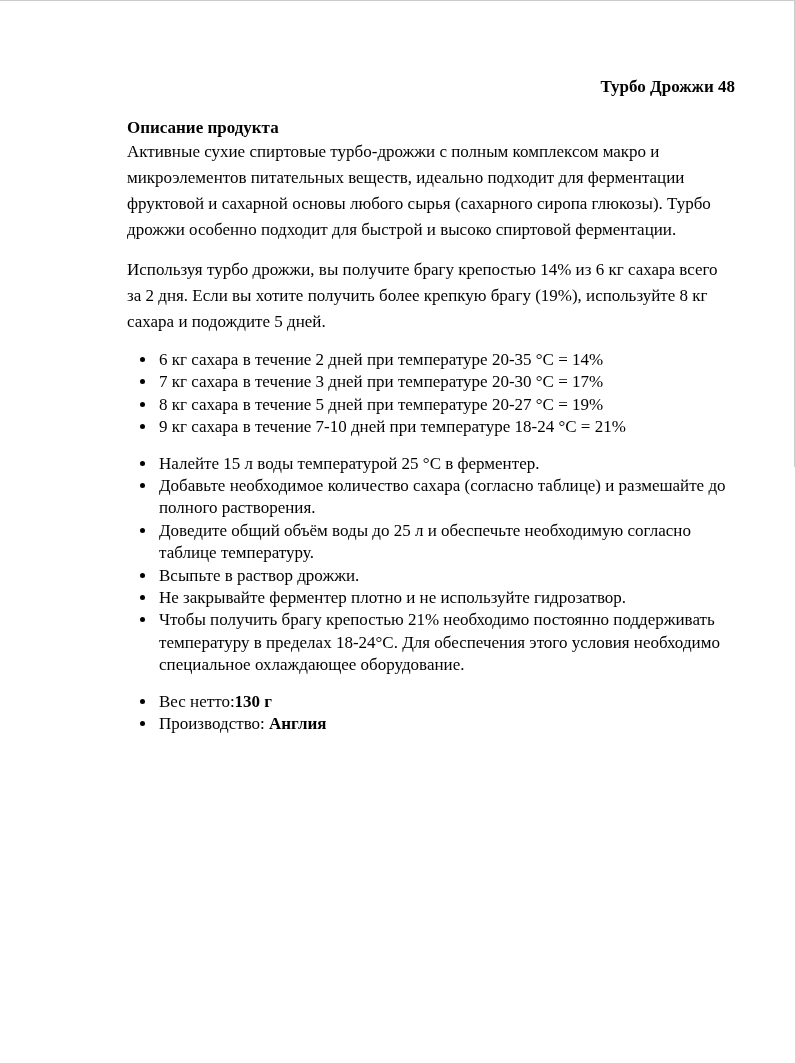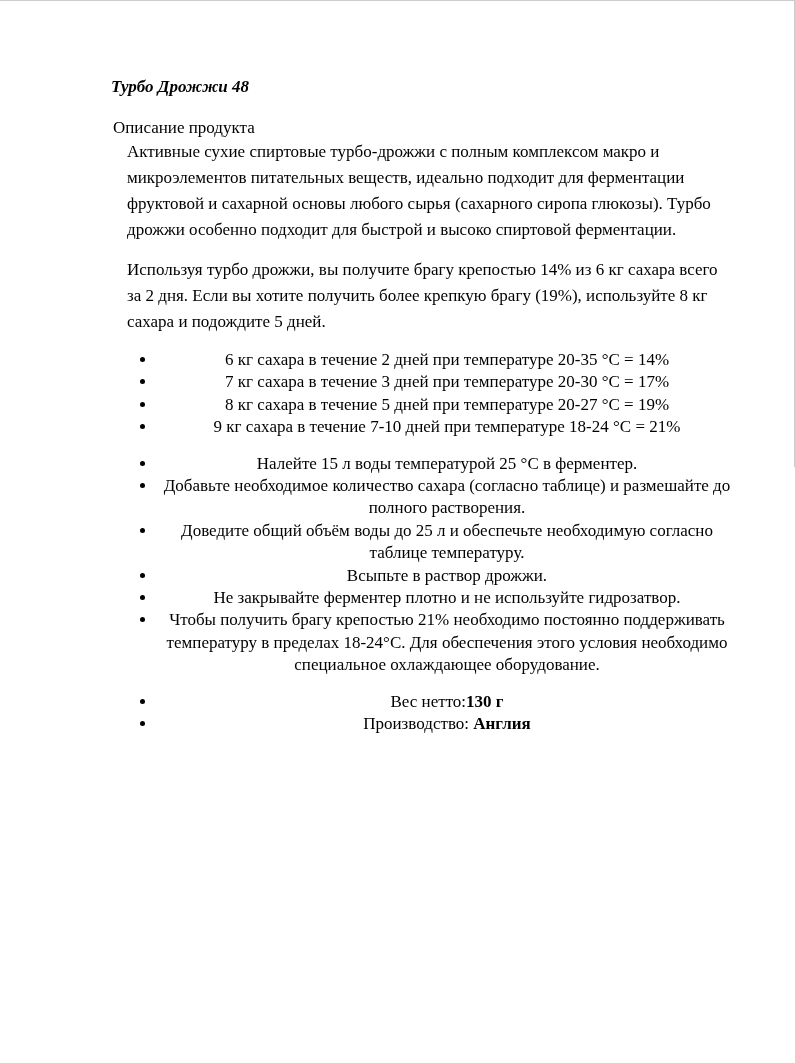--- a/index.html
+++ b/index.html
@@ -21,44 +21,42 @@
     background: #cbcbcb;
   }
   .edge-right {
     position: absolute; top: 0; right: 0;
     width: 1px; height: 467px;
     background: #cbcbcb;
   }
   .title {
     font-size: 17px;
     font-weight: bold;
-    text-align: left;
+    text-align: right;
     line-height: 26px;
     margin: 0 0 16px 0;
-    font-style: italic;
   }
   .h {
     font-size: 17px;
-    font-weight: normal;
+    font-weight: bold;
     line-height: 23px;
-    margin: 14px 0 0 2px;
+    margin: 14px 0 0 16px;
   }
   p {
     line-height: 26px;
     margin: 0 0 14px 16px;
   }
   ul {
     margin: 12px 0 14px 0;
     padding: 0 0 0 46px;
     list-style: disc outside;
   }
   li {
     line-height: 22.4px;
     padding-left: 2px;
-    text-align: center;
   }
   .misspell {
     text-decoration-style: wavy;
     text-decoration-color: #e60000;
     text-decoration-thickness: 1px;
     text-underline-offset: 3px;
   }
   b { font-weight: bold; }
 </style>
 </head>

